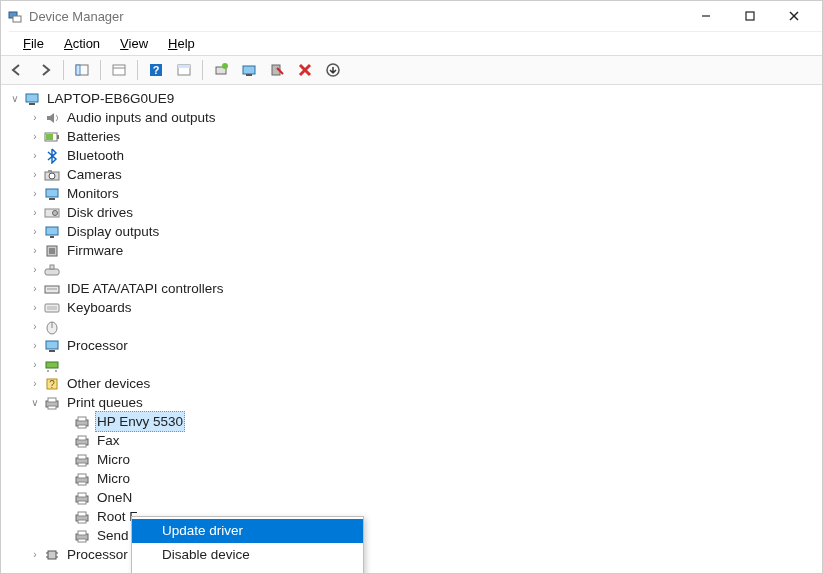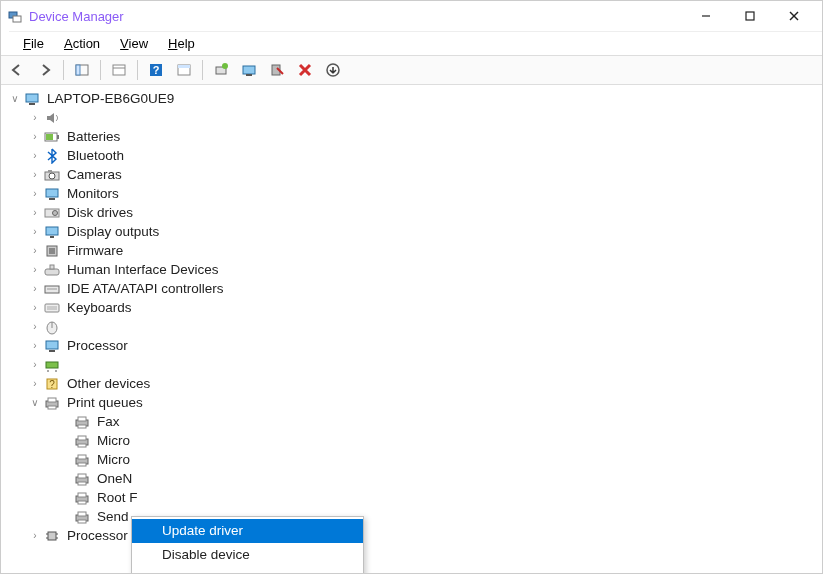--- a/index.html
+++ b/index.html
@@ -1,18 +1,18 @@
 <!DOCTYPE html>
 <html><head>
 <meta charset="utf-8">
 <style>
   * { box-sizing: border-box; margin: 0; padding: 0; font-family: "Segoe UI", Tahoma, sans-serif; }
   html, body { width: 823px; height: 574px; overflow: hidden; background: #fff; }
   .window { width: 823px; height: 574px; display: flex; flex-direction: column; border: 1px solid #ccc; background: #fff; }
-  .titlebar { height: 30px; display: flex; align-items: center; padding: 0 6px; font-size: 13px; color: #8b5cf6; }
+  .titlebar { height: 30px; display: flex; align-items: center; padding: 0 6px; font-size: 13px; color: #737373; }
   .titlebar .app-icon { width: 16px; height: 16px; margin-right: 6px; display: inline-flex; align-items: center; justify-content: center; }
   .titlebar .title { flex: 1; }
   .titlebar .win-ctrl { width: 44px; height: 30px; display: flex; align-items: center; justify-content: center; color: #222; font-size: 13px; }
   .menubar { height: 24px; display: flex; align-items: center; padding: 0 4px; font-size: 13px; border-top: 1px solid #eee; margin-left: 8px; }
   .menubar .menu-item { padding: 2px 10px; cursor: default; }
   .menubar .menu-item u { text-decoration: underline; }
   .toolbar { height: 30px; display: flex; align-items: center; padding: 0 4px; gap: 4px; border-top: 1px solid #ddd; border-bottom: 1px solid #ddd; background: #fafafa; }
   .toolbar .tool-btn { width: 24px; height: 24px; display: flex; align-items: center; justify-content: center; border: 1px solid transparent; }
   .toolbar .sep { width: 1px; height: 20px; background: #ccc; margin: 0 2px; }
   .tree { flex: 1; overflow: auto; padding: 4px 0; font-size: 13.5px; color: #222; position: relative; }
@@ -151,20 +151,21 @@
     </div>
     <div id="cat-rows">
         <div class="row indent-1">
           <span class="expander">›</span>
           <span class="node-icon">
             <svg width="16" height="14">
               <path d="M3 5h3l4-3v10l-4-3H3z" fill="#888"></path>
               <path d="M12 4c2 2 2 4 0 6" fill="none" stroke="#888"></path>
             </svg>
           </span>
+          <span class="label">Audio inputs and outputs</span>
         </div>
         <div class="row indent-1">
           <span class="expander">›</span>
           <span class="node-icon">
             <svg width="16" height="10">
               <rect x="1" y="1" width="12" height="8" fill="#fff" stroke="#777"></rect>
               <rect x="13" y="3" width="2" height="4" fill="#777"></rect>
               <rect x="2" y="2" width="7" height="6" fill="#7cc04b"></rect>
             </svg>
           </span>
@@ -231,21 +232,20 @@
           <span class="label">Firmware</span>
         </div>
         <div class="row indent-1">
           <span class="expander">›</span>
           <span class="node-icon">
             <svg width="16" height="12">
               <rect x="1" y="5" width="14" height="6" rx="2" fill="#ddd" stroke="#888"></rect>
               <rect x="6" y="1" width="4" height="4" fill="#ddd" stroke="#888"></rect>
             </svg>
           </span>
-          <span class="label">Human Interface Devices</span>
         </div>
         <div class="row indent-1">
           <span class="expander">›</span>
           <span class="node-icon">
             <svg width="16" height="12">
               <rect x="1" y="3" width="14" height="7" fill="#e8e8e8" stroke="#666"></rect>
               <line x1="3" y1="6" x2="13" y2="6" stroke="#999"></line>
             </svg>
           </span>
           <span class="label">IDE ATA/ATAPI controllers</span>
@@ -306,20 +306,31 @@
             <svg width="16" height="14">
               <rect x="2" y="5" width="12" height="6" fill="#bbb" stroke="#666"></rect>
               <rect x="4" y="2" width="8" height="4" fill="#fff" stroke="#888"></rect>
               <rect x="4" y="10" width="8" height="3" fill="#fff" stroke="#888"></rect>
             </svg>
           </span>
           <span class="label">Print queues</span>
         </div>
       </div>
     <div id="pq-rows">
+        <div class="row indent-2 selected">
+          <span class="expander"></span>
+          <span class="node-icon">
+            <svg width="16" height="14">
+              <rect x="2" y="5" width="12" height="6" fill="#bbb" stroke="#666"></rect>
+              <rect x="4" y="2" width="8" height="4" fill="#fff" stroke="#888"></rect>
+              <rect x="4" y="10" width="8" height="3" fill="#fff" stroke="#888"></rect>
+            </svg>
+          </span>
+          <span class="label">HP Envy 5530</span>
+        </div>
         <div class="row indent-2">
           <span class="expander"></span>
           <span class="node-icon">
             <svg width="16" height="14">
               <rect x="2" y="5" width="12" height="6" fill="#bbb" stroke="#666"></rect>
               <rect x="4" y="2" width="8" height="4" fill="#fff" stroke="#888"></rect>
               <rect x="4" y="10" width="8" height="3" fill="#fff" stroke="#888"></rect>
             </svg>
           </span>
           <span class="label">Fax</span>

